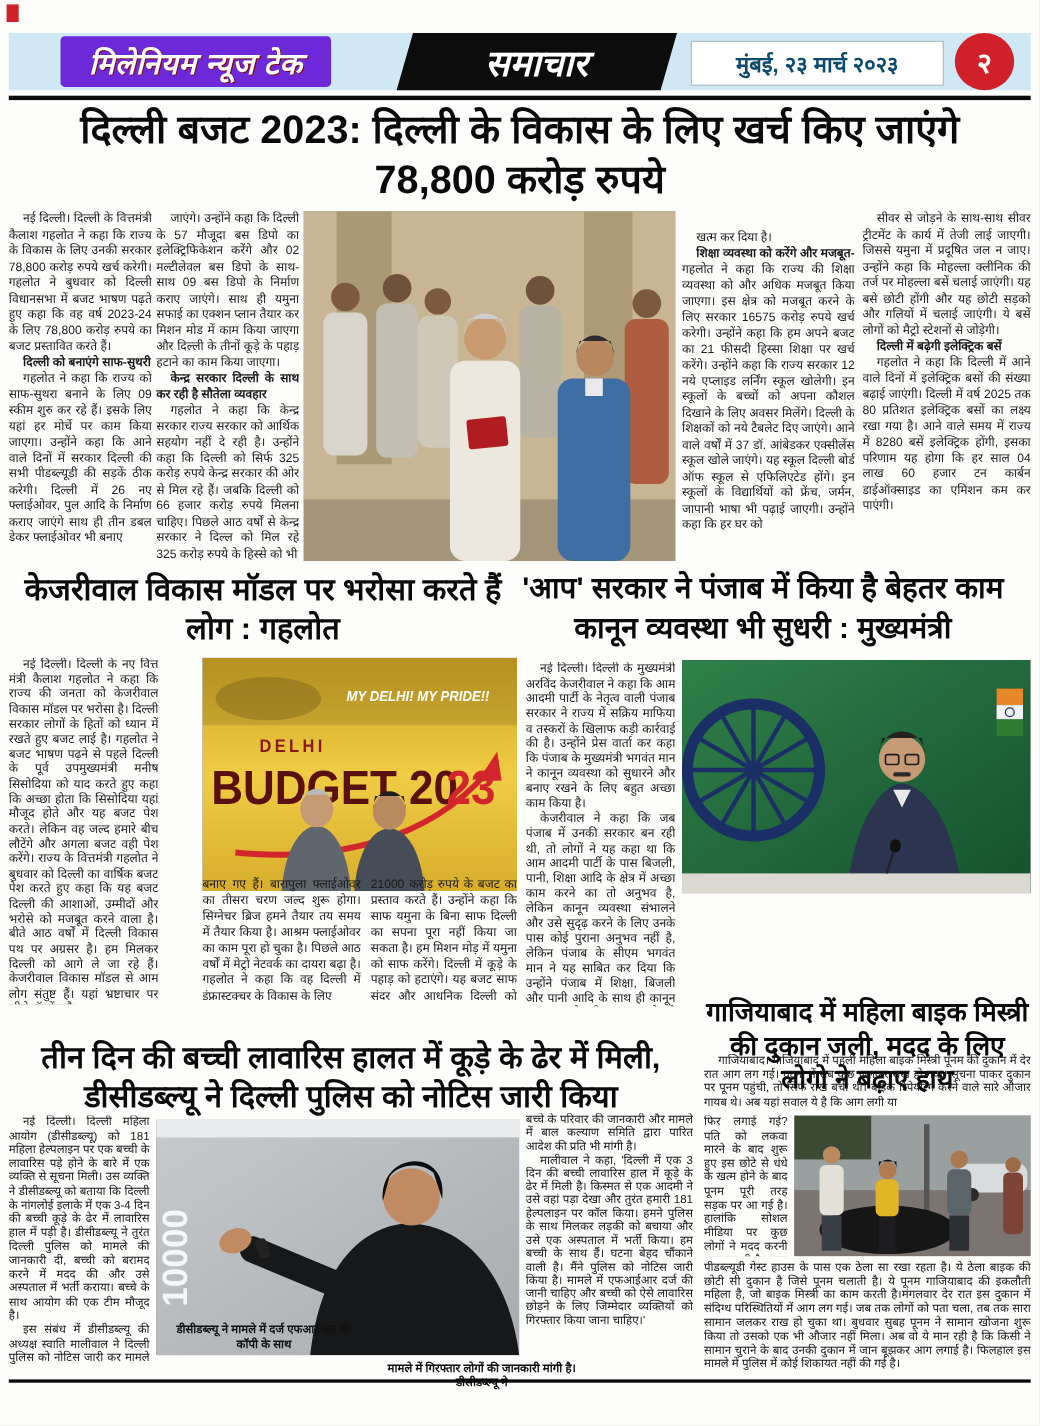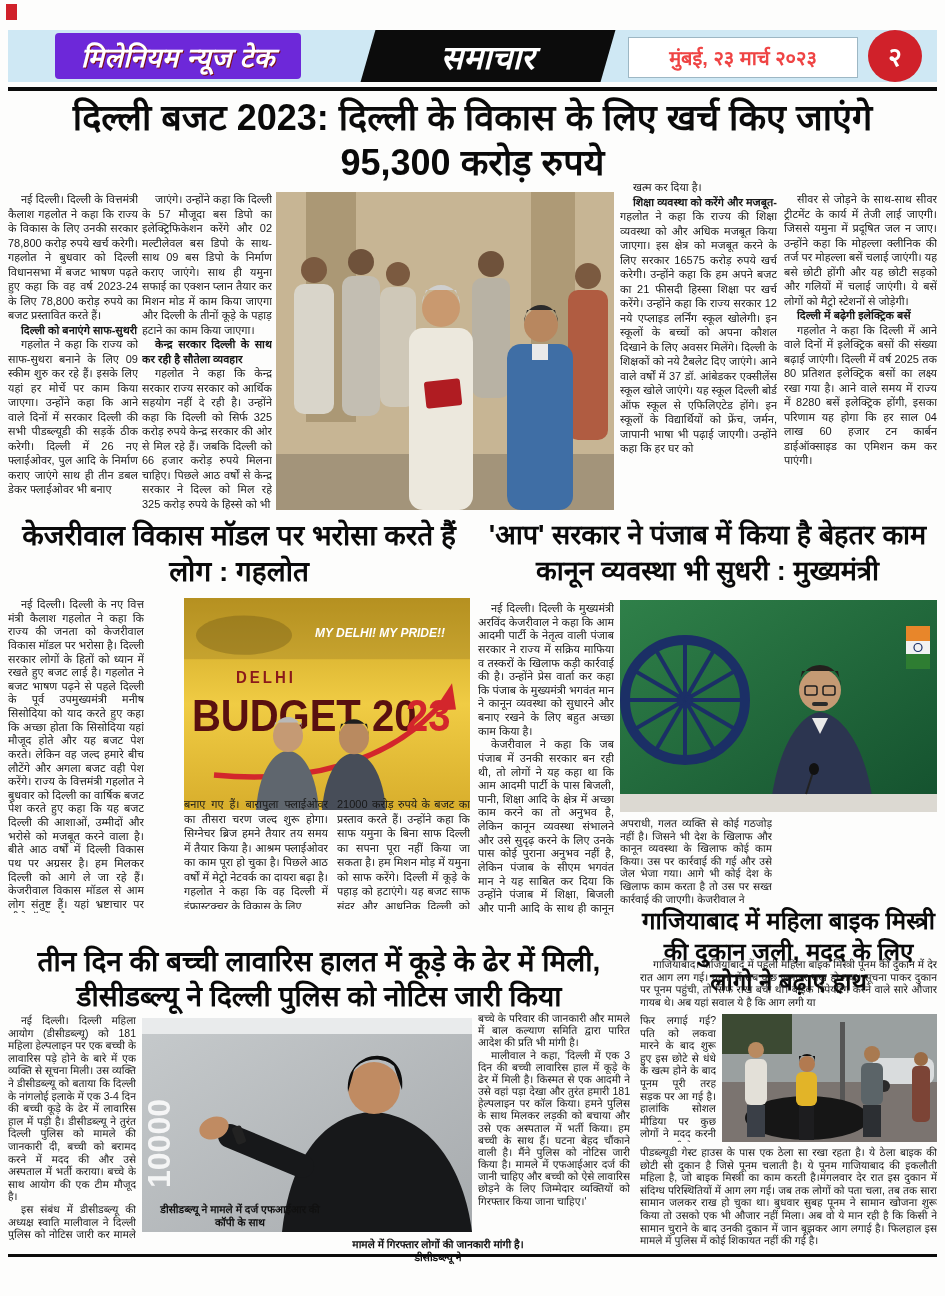--- a/index.html
+++ b/index.html
@@ -10,31 +10,31 @@
   .strip{position:absolute;left:8px;top:30px;width:929px;height:52px;background:#cfe8f4;}
   .brand-box{position:absolute;left:55px;top:33px;width:246px;height:46px;background:#6d28d9;
              border-radius:4px;display:flex;align-items:center;justify-content:center;}
   .brand-box span{color:#fff;font-weight:800;font-style:italic;font-size:27px;letter-spacing:.5px;
                   text-shadow:1px 1px 0 #7d0d12;}
   .section-plate{position:absolute;left:368px;top:30px;width:240px;height:52px;background:#0c0c0c;
                  transform:skewX(-16deg);display:flex;align-items:center;justify-content:center;}
   .section-plate span{transform:skewX(16deg);color:#fff;font-weight:800;font-style:italic;font-size:33px;}
   .date-box{position:absolute;left:628px;top:37px;width:228px;height:39px;background:#ffffff;
             border:1px solid #9db7c4;display:flex;align-items:center;justify-content:center;}
-  .date-box span{font-weight:800;font-size:20px;color:#ef4444;}
+  .date-box span{font-weight:800;font-size:20px;color:#0c4a6e;}
   .page-circle{position:absolute;left:868px;top:30px;width:54px;height:52px;background:#d0212a;
                border-radius:50%;display:flex;align-items:center;justify-content:center;}
   .page-circle span{color:#fff;font-weight:800;font-size:26px;}
   .rule-top{position:absolute;left:8px;top:87px;width:929px;height:4px;background:#0b0b0b;}
   .rule-bottom{position:absolute;left:8px;top:1254px;width:929px;height:3px;background:#0b0b0b;}
   
   .hl{position:absolute;font-weight:800;text-align:center;color:#0a0a0a;}
   .hl-1{left:36px;top:96px;width:873px;font-size:36px;line-height:1.24;}
   .hl-2a{left:8px;top:518px;width:462px;font-size:28px;line-height:1.3;}
-  .hl-2b{left:478px;top:518px;width:459px;font-size:27px;line-height:1.32;}
+  .hl-2b{left:464px;top:518px;width:459px;font-size:27px;line-height:1.32;}
   .hl-3a{left:8px;top:944px;width:622px;font-size:28px;line-height:1.26;}
   .hl-3b{left:640px;top:906px;width:297px;font-size:24px;line-height:1.28;}
   
   .col{position:absolute;font-size:11px;line-height:1.32;text-align:justify;color:#181818;overflow:hidden;}
   .col p{margin:0;text-indent:13px;}
   .col p.sub{font-weight:700;}
   .col .subin{font-weight:700;}
   .col.small{font-size:10.5px;line-height:1.2;}
   
   .photo{position:absolute;overflow:hidden;background:#9a9a9a;}
@@ -55,21 +55,21 @@
     <span>समाचार</span>
   </div>
   <div class="date-box">
     <span>मुंबई, २३ मार्च २०२३</span>
   </div>
   <div class="page-circle">
     <span>२</span>
   </div>
   <div class="rule-top"></div>
 
-  <h1 class="hl hl-1" style="margin:0;">दिल्ली बजट 2023: दिल्ली के विकास के लिए खर्च किए जाएंगे 95,300 करोड़ रुपये</h1>
+  <h1 class="hl hl-1" style="margin:0;">दिल्ली बजट 2023: दिल्ली के विकास के लिए खर्च किए जाएंगे 78,800 करोड़ रुपये</h1>
 
   <div class="col" style="left:8px;top:192px;width:130px;height:318px;">
     <p>नई दिल्ली। दिल्ली के वित्तमंत्री कैलाश गहलोत ने कहा कि राज्य के विकास के लिए उनकी सरकार 78,800 करोड़ रुपये खर्च करेगी। गहलोत ने बुधवार को दिल्ली विधानसभा में बजट भाषण पढ़ते हुए कहा कि वह वर्ष 2023-24 के लिए 78,800 करोड़ रुपये का बजट प्रस्तावित करते हैं।</p>
     <p class="sub">दिल्ली को बनाएंगे साफ-सुथरी</p>
     <p>गहलोत ने कहा कि राज्य को साफ-सुथरा बनाने के लिए 09 स्कीम शुरु कर रहे हैं। इसके लिए यहां हर मोर्चे पर काम किया जाएगा। उन्होंने कहा कि आने वाले दिनों में सरकार दिल्ली की सभी पीडब्ल्यूडी की सड़कें ठीक करेगी। दिल्ली में 26 नए फ्लाईओवर, पुल आदि के निर्माण कराए जाएंगे साथ ही तीन डबल डेकर फ्लाईओवर भी बनाए</p>
   </div>
   <div class="col" style="left:142px;top:192px;width:130px;height:318px;">
     <p>जाएंगे। उन्होंने कहा कि दिल्ली के 57 मौजूदा बस डिपो का इलेक्ट्रिफिकेशन करेंगे और 02 मल्टीलेवल बस डिपो के साथ-साथ 09 बस डिपो के निर्माण कराए जाएंगे। साथ ही यमुना सफाई का एक्शन प्लान तैयार कर मिशन मोड में काम किया जाएगा और दिल्ली के तीनों कूड़े के पहाड़ हटाने का काम किया जाएगा।</p>
     <p class="sub">केन्द्र सरकार दिल्ली के साथ कर रही है सौतेला व्यवहार</p>
     <p>गहलोत ने कहा कि केन्द्र सरकार राज्य सरकार को आर्थिक सहयोग नहीं दे रही है। उन्होंने कहा कि दिल्ली को सिर्फ 325 करोड़ रुपये केन्द्र सरकार की ओर से मिल रहे हैं। जबकि दिल्ली को 66 हजार करोड़ रुपये मिलना चाहिए। पिछले आठ वर्षों से केन्द्र सरकार ने दिल्ल को मिल रहे 325 करोड़ रुपये के हिस्से को भी</p>
@@ -104,21 +104,21 @@
 
       <g>
         <circle cx="265" cy="133" r="17" fill="#b8875f"></circle>
         <path d="M248,130 a17,17 0 0 1 34,0 l-3,-12 -28,0 Z" fill="#2b2b2b"></path>
         <rect x="231" y="152" width="66" height="166" rx="14" fill="#3f6ea5"></rect>
         <rect x="256" y="152" width="16" height="16" fill="#e9e9e9"></rect>
       </g>
     </svg>
   </div>
 
-  <div class="col" style="left:620px;top:180px;width:157px;height:318px;">
+  <div class="col" style="left:620px;top:209px;width:157px;height:318px;">
     <p>खत्म कर दिया है।</p>
     <p><b class="subin">शिक्षा व्यवस्था को करेंगे और मजबूत-</b><span>गहलोत ने कहा कि राज्य की शिक्षा व्यवस्था को और अधिक मजबूत किया जाएगा। इस क्षेत्र को मजबूत करने के लिए सरकार 16575 करोड़ रुपये खर्च करेगी। उन्होंने कहा कि हम अपने बजट का 21 फीसदी हिस्सा शिक्षा पर खर्च करेंगे। उन्होंने कहा कि राज्य सरकार 12 नये एप्लाइड लर्निंग स्कूल खोलेगी। इन स्कूलों के बच्चों को अपना कौशल दिखाने के लिए अवसर मिलेंगे। दिल्ली के शिक्षकों को नये टैबलेट दिए जाएंगे। आने वाले वर्षों में 37 डॉ. आंबेडकर एक्सीलेंस स्कूल खोले जाएंगे। यह स्कूल दिल्ली बोर्ड ऑफ स्कूल से एफिलिएटेड होंगे। इन स्कूलों के विद्यार्थियों को फ्रेंच, जर्मन, जापानी भाषा भी पढ़ाई जाएगी। उन्होंने कहा कि हर घर को</span></p>
   </div>
   <div class="col" style="left:784px;top:192px;width:153px;height:318px;">
     <p>सीवर से जोड़ने के साथ-साथ सीवर ट्रीटमेंट के कार्य में तेजी लाई जाएगी। जिससे यमुना में प्रदूषित जल न जाए। उन्होंने कहा कि मोहल्ला क्लीनिक की तर्ज पर मोहल्ला बसें चलाई जाएंगी। यह बसे छोटी होंगी और यह छोटी सड़को और गलियों में चलाई जाएंगी। ये बसें लोगों को मैट्रो स्टेशनों से जोड़ेगी।</p>
     <p class="sub">दिल्ली में बढ़ेगी इलेक्ट्रिक बसें</p>
     <p>गहलोत ने कहा कि दिल्ली में आने वाले दिनों में इलेक्ट्रिक बसों की संख्या बढ़ाई जाएंगी। दिल्ली में वर्ष 2025 तक 80 प्रतिशत इलेक्ट्रिक बसों का लक्ष्य रखा गया है। आने वाले समय में राज्य में 8280 बसें इलेक्ट्रिक होंगी, इसका परिणाम यह होगा कि हर साल 04 लाख 60 हजार टन कार्बन डाईऑक्साइड का एमिशन कम कर पाएंगी।</p>
   </div>
 
   <h2 class="hl hl-2a" style="margin:0;">केजरीवाल विकास मॉडल पर भरोसा करते हैं लोग : गहलोत</h2>
@@ -217,23 +217,20 @@
         <rect x="203" y="86" width="12" height="9" rx="2" fill="none" stroke="#1e1e1e" stroke-width="1.5"></rect>
         <rect x="192" y="102" width="16" height="4" rx="2" fill="#2b2b2b"></rect>
       </g>
 
       <rect x="0" y="194" width="317" height="18" fill="#dcd9d2"></rect>
       <line x1="186" y1="194" x2="193" y2="172" stroke="#222222" stroke-width="2"></line>
       <ellipse cx="194" cy="169" rx="5" ry="6" fill="#111111"></ellipse>
     </svg>
   </div>
 
-  <div class="col small" style="left:620px;top:817px;width:152px;height:88px;">
-    <p style="text-indent:0;">अपराधी, गलत व्यक्ति से कोई गठजोड़ नहीं है। जिसने भी देश के खिलाफ और कानून व्यवस्था के खिलाफ कोई काम किया। उस पर कार्रवाई की गई और उसे जेल भेजा गया। आगे भी कोई देश के खिलाफ काम करता है तो उस पर सख्त कार्रवाई की जाएगी। केजरीवाल ने</p>
-  </div>
 
   <h2 class="hl hl-3a" style="margin:0;">तीन दिन की बच्ची लावारिस हालत में कूड़े के ढेर में मिली, डीसीडब्ल्यू ने दिल्ली पुलिस को नोटिस जारी किया</h2>
 
   <div class="col small" style="left:8px;top:1014px;width:128px;height:226px;">
     <p>नई दिल्ली। दिल्ली महिला आयोग (डीसीडब्ल्यू) को 181 महिला हेल्पलाइन पर एक बच्ची के लावारिस पड़े होने के बारे में एक व्यक्ति से सूचना मिली। उस व्यक्ति ने डीसीडब्ल्यू को बताया कि दिल्ली के नांगलोई इलाके में एक 3-4 दिन की बच्ची कूड़े के ढेर में लावारिस हाल में पड़ी है। डीसीडब्ल्यू ने तुरंत दिल्ली पुलिस को मामले की जानकारी दी, बच्ची को बरामद करने में मदद की और उसे अस्पताल में भर्ती कराया। बच्चे के साथ आयोग की एक टीम मौजूद है।</p>
     <p>इस संबंध में डीसीडब्ल्यू की अध्यक्ष स्वाति मालीवाल ने दिल्ली पुलिस को नोटिस जारी कर मामले में कार्रवाई रिपोर्ट मांगी है।</p>
   </div>
 
   <div class="photo" style="left:142px;top:1018px;width:330px;height:214px;">
     <svg viewBox="0 0 330 214" preserveAspectRatio="none">

